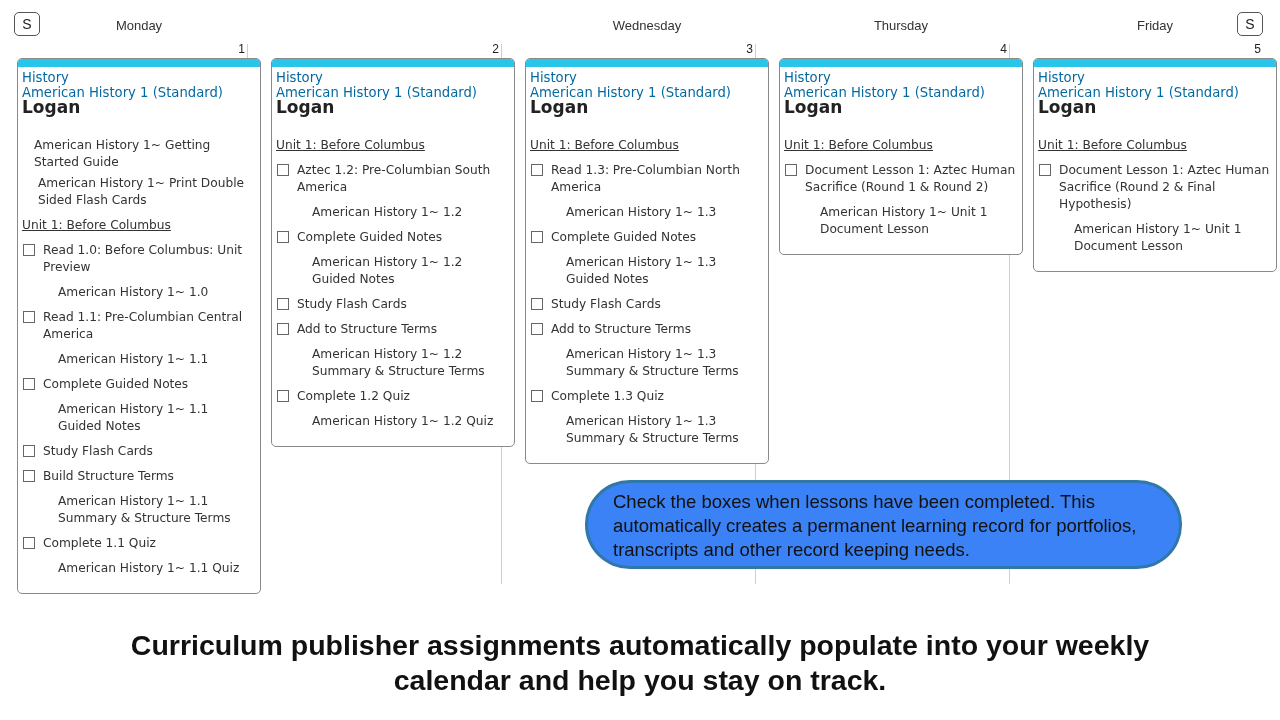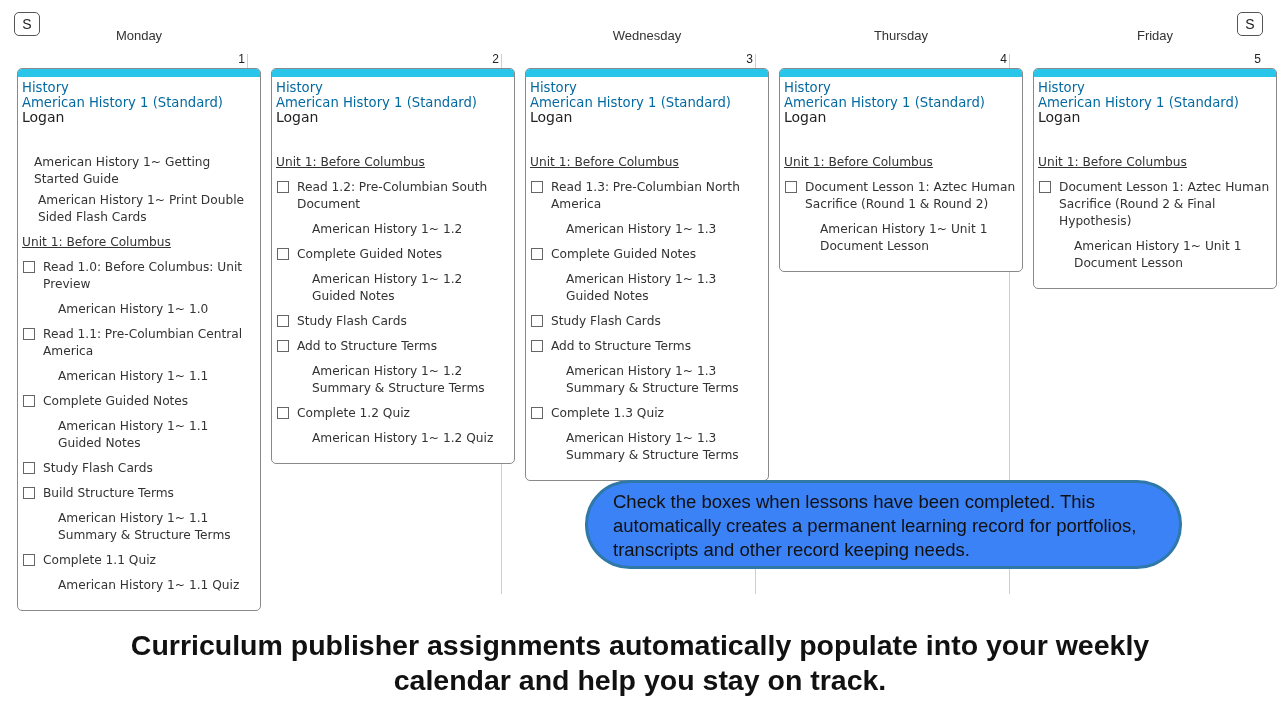--- a/index.html
+++ b/index.html
@@ -8,21 +8,21 @@
 
   .nav-btn {
     position: absolute; top: 12px; width: 26px; height: 24px;
     border: 1px solid #555; border-radius: 5px; background: #fff;
     font-family: "Liberation Sans", sans-serif; font-size: 14px; color: #222;
     display: flex; align-items: center; justify-content: center; cursor: pointer;
   }
   .nav-prev { left: 14px; }
   .nav-next { left: 1237px; }
 
-  .week { position: absolute; left: 14px; top: 14px; width: 1250px; height: 580px; display: flex; gap: 20px; }
+  .week { position: absolute; left: 14px; top: 4px; width: 1250px; height: 580px; display: flex; gap: 20px; }
   .day { position: relative; width: 250px; height: 580px; }
   .day-name {
     position: absolute; top: 14px; left: 0; width: 250px; text-align: center;
     font-family: "Liberation Sans", sans-serif; font-size: 13px; color: #333;
   }
   .day-num {
     position: absolute; top: 38px; right: 3px;
     font-family: "Liberation Sans", sans-serif; font-size: 12px; color: #222;
   }
   .divider { position: absolute; top: 40px; right: 0; width: 1px; height: 540px; background: #cfcfcf; }
@@ -30,21 +30,21 @@
 
   .card {
     position: absolute; top: 54px; left: 3px; width: 244px;
     border: 1px solid #8a8a8a; border-radius: 5px; background: #fff; overflow: hidden;
   }
   .card-bar { height: 8px; background: #29c6ea; }
   .card-body { padding: 3px 5px 8px 4px; }
   .card-subject, .card-course {
     font-family: "DejaVu Sans", sans-serif; font-size: 13.2px; line-height: 15px; color: #0369a1;
   }
-  .card-student { font-size: 14px; line-height: 15px; font-weight: normal; color: #222; margin-bottom: 29px; }
+  .card-student { font-size: 17px; line-height: 15px; font-weight: bold; color: #222; margin-bottom: 22px; }
 
   .entry { font-size: 12.2px; line-height: 17px; color: #333; }
   .entry.unit { margin: 0 0 8px 0; text-decoration: underline; }
   .entry.link { padding-left: 36px; margin-bottom: 8px; }
   .entry.link-top { padding-left: 12px; margin-bottom: 4px; }
   .entry.link-top2 { padding-left: 16px; margin-bottom: 8px; }
   .entry.task { display: flex; margin-bottom: 8px; }
   .cb {
     flex: 0 0 12px; width: 12px; height: 12px; margin: 2px 8px 0 1px;
     border: 1px solid #666; background: #fff; cursor: pointer;
@@ -124,21 +124,21 @@
     <div class="card">
       <div class="card-bar"></div>
       <div class="card-body">
         <div class="card-subject">History</div>
         <div class="card-course">American History 1 (Standard)</div>
         <div class="card-student">Logan</div>
         <div class="entries">
             <div class="entry unit">Unit 1: Before Columbus</div>
             <div class="entry task">
               <span class="cb"></span>
-              <span>Read 1.2: Pre-Columbian South Document</span>
+              <span>Aztec 1.2: Pre-Columbian South America</span>
             </div>
             <div class="entry link">American History 1~ 1.2</div>
             <div class="entry task">
               <span class="cb"></span>
               <span>Complete Guided Notes</span>
             </div>
             <div class="entry link">American History 1~ 1.2 Guided Notes</div>
             <div class="entry task">
               <span class="cb"></span>
               <span>Study Flash Cards</span>

